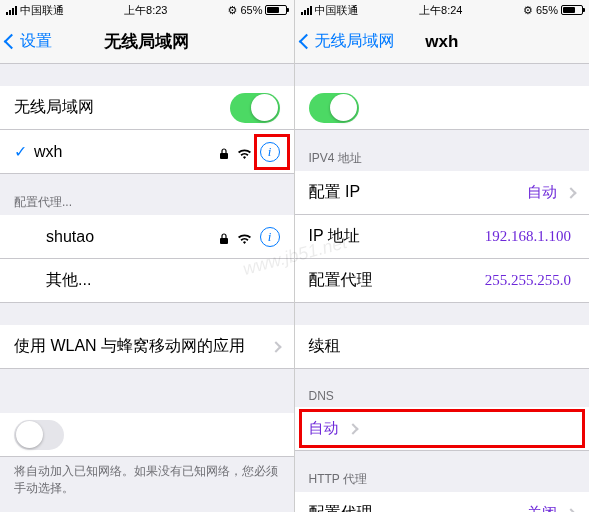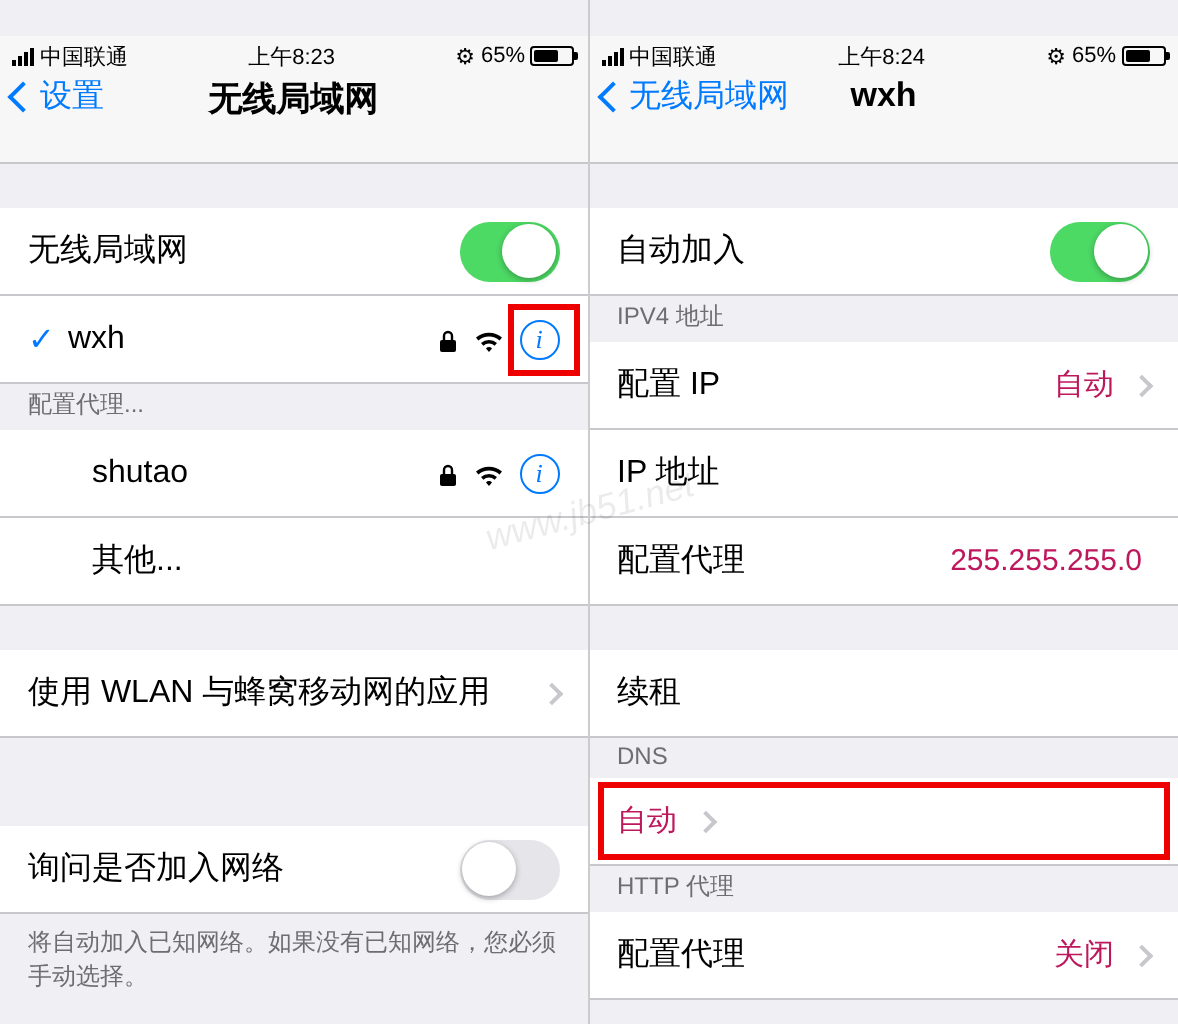--- a/index.html
+++ b/index.html
@@ -1,40 +1,40 @@
 <!DOCTYPE html>
 <html><head>
 <meta charset="utf-8">
 <style>
 * { margin: 0; padding: 0; box-sizing: border-box; }
 body { font-family: -apple-system, "PingFang SC", "Helvetica Neue", sans-serif; background: #fff; width: 589px; height: 512px; position: relative; }
 .container { display: flex; width: 100%; height: 100%; }
 .phone { width: 50%; background: #efeff4; display: flex; flex-direction: column; position: relative; }
 .phone.left { border-right: 1px solid #ccc; }
-.statusbar { height: 20px; background: #f7f7f7; display: flex; align-items: center; justify-content: space-between; padding: 0 6px; font-size: 11px; color: #000; margin-top: 18px; }
+.statusbar { height: 20px; background: #f7f7f7; display: flex; align-items: center; justify-content: space-between; padding: 0 6px; font-size: 11px; color: #000; }
 .sb-left, .sb-right { display: flex; align-items: center; gap: 3px; }
 .signal { display: inline-flex; align-items: flex-end; gap: 1px; }
 .signal span { width: 2px; background: #000; display: inline-block; }
 .signal span:nth-child(1){height:3px} .signal span:nth-child(2){height:5px} .signal span:nth-child(3){height:7px} .signal span:nth-child(4){height:9px}
 .battery { width: 22px; height: 10px; border: 1px solid #000; border-radius: 2px; position: relative; display: inline-block; }
 .battery::after { content: ''; position: absolute; right: -3px; top: 2px; width: 2px; height: 4px; background: #000; border-radius: 0 1px 1px 0; }
 .battery-fill { position: absolute; left: 1px; top: 1px; bottom: 1px; width: 60%; background: #000; border-radius: 1px; }
-.navbar { height: 44px; background: #f7f7f7; border-bottom: 1px solid #c8c7cc; display: flex; align-items: flex-start; position: relative; }
+.navbar { height: 44px; background: #f7f7f7; border-bottom: 1px solid #c8c7cc; display: flex; align-items: center; position: relative; }
 .nav-back { color: #007aff; font-size: 16px; padding-left: 6px; display: flex; align-items: center; cursor: pointer; }
 .nav-back::before { content: ''; display: inline-block; width: 9px; height: 9px; border-left: 2px solid #007aff; border-bottom: 2px solid #007aff; transform: rotate(45deg); margin-right: 3px; }
 .nav-title { position: absolute; left: 50%; transform: translateX(-50%); font-size: 17px; font-weight: 600; color: #000; }
 .content { flex: 1; overflow: hidden; }
 .spacer { height: 22px; }
-.group-header { font-size: 12px; color: #6d6d72; padding: 2px 14px 4px; text-transform: none; border-radius: 11px; }
+.group-header { font-size: 12px; color: #6d6d72; padding: 20px 14px 4px; text-transform: none; border-radius: 11px; }
 .group-footer { font-size: 12px; color: #6d6d72; padding: 6px 14px 8px; line-height: 1.4; }
 .cell { background: #fff; min-height: 44px; display: flex; align-items: center; padding: 0 14px; border-bottom: 0.5px solid #c8c7cc; font-size: 16px; position: relative; }
 .cell:first-of-type { border-top: 0.5px solid #c8c7cc; }
 .cell-label { flex: 1; color: #000; }
 .cell-label.indent { margin-left: 32px; }
-.cell-value { color: #be185d; font-size: 15px; margin-right: 4px; }
+.cell-value { color: #6d28d9; font-size: 15px; margin-right: 4px; font-family: Liberation Serif, serif; }
 .check { color: #007aff; font-size: 16px; width: 20px; }
 .toggle { width: 50px; height: 30px; border-radius: 15px; position: relative; cursor: pointer; }
 .toggle.on { background: #4cd964; }
 .toggle.off { background: #e5e5ea; }
 .toggle-knob { width: 27px; height: 27px; background: #fff; border-radius: 50%; position: absolute; top: 1.5px; box-shadow: 0 1px 3px rgba(0,0,0,0.3); }
 .toggle.on .toggle-knob { right: 1.5px; }
 .toggle.off .toggle-knob { left: 1.5px; }
 .chevron { width: 8px; height: 8px; border-top: 2px solid #c7c7cc; border-right: 2px solid #c7c7cc; transform: rotate(45deg); margin-left: 6px; }
 .lock { width: 10px; height: 12px; display: inline-block; margin-right: 8px; }
 .lock svg { width: 100%; height: 100%; }
@@ -117,21 +117,20 @@
         <span class="cell-label indent">其他...</span>
       </div>
       <div class="spacer"></div>
       <div class="cell">
         <span class="cell-label">使用 WLAN 与蜂窝移动网的应用</span>
         <span class="chevron"></span>
       </div>
       <div class="spacer"></div>
       <div class="spacer"></div>
       <div class="cell">
-        <span class="cell-label">询问是否加入网络</span>
         <div class="toggle off">
             <div class="toggle-knob"></div>
           </div>
       </div>
       <div class="group-footer">将自动加入已知网络。如果没有已知网络，您必须手动选择。</div>
     </div>
   </div>
 
   <div class="phone">
     <div class="statusbar">
@@ -155,33 +154,33 @@
     </div>
     <div class="navbar">
       <div class="nav-back">
           <span>无线局域网</span>
         </div>
       <div class="nav-title">wxh</div>
     </div>
     <div class="content">
       <div class="spacer"></div>
       <div class="cell">
-        <span class="cell-label">自动加入</span>
         <div class="toggle on">
             <div class="toggle-knob"></div>
           </div>
       </div>
       <div class="group-header">IPV4 地址</div>
       <div class="cell">
         <span class="cell-label">配置 IP</span>
         <span class="cell-value">自动</span>
         <span class="chevron"></span>
       </div>
       <div class="cell">
         <span class="cell-label">IP 地址</span>
+        <span class="cell-value">192.168.1.100</span>
       </div>
       <div class="cell">
         <span class="cell-label">配置代理</span>
         <span class="cell-value">255.255.255.0</span>
       </div>
       <div class="spacer"></div>
       <div class="cell">
         <span class="cell-label link-txt">续租</span>
       </div>
       <div class="group-header">DNS</div>

